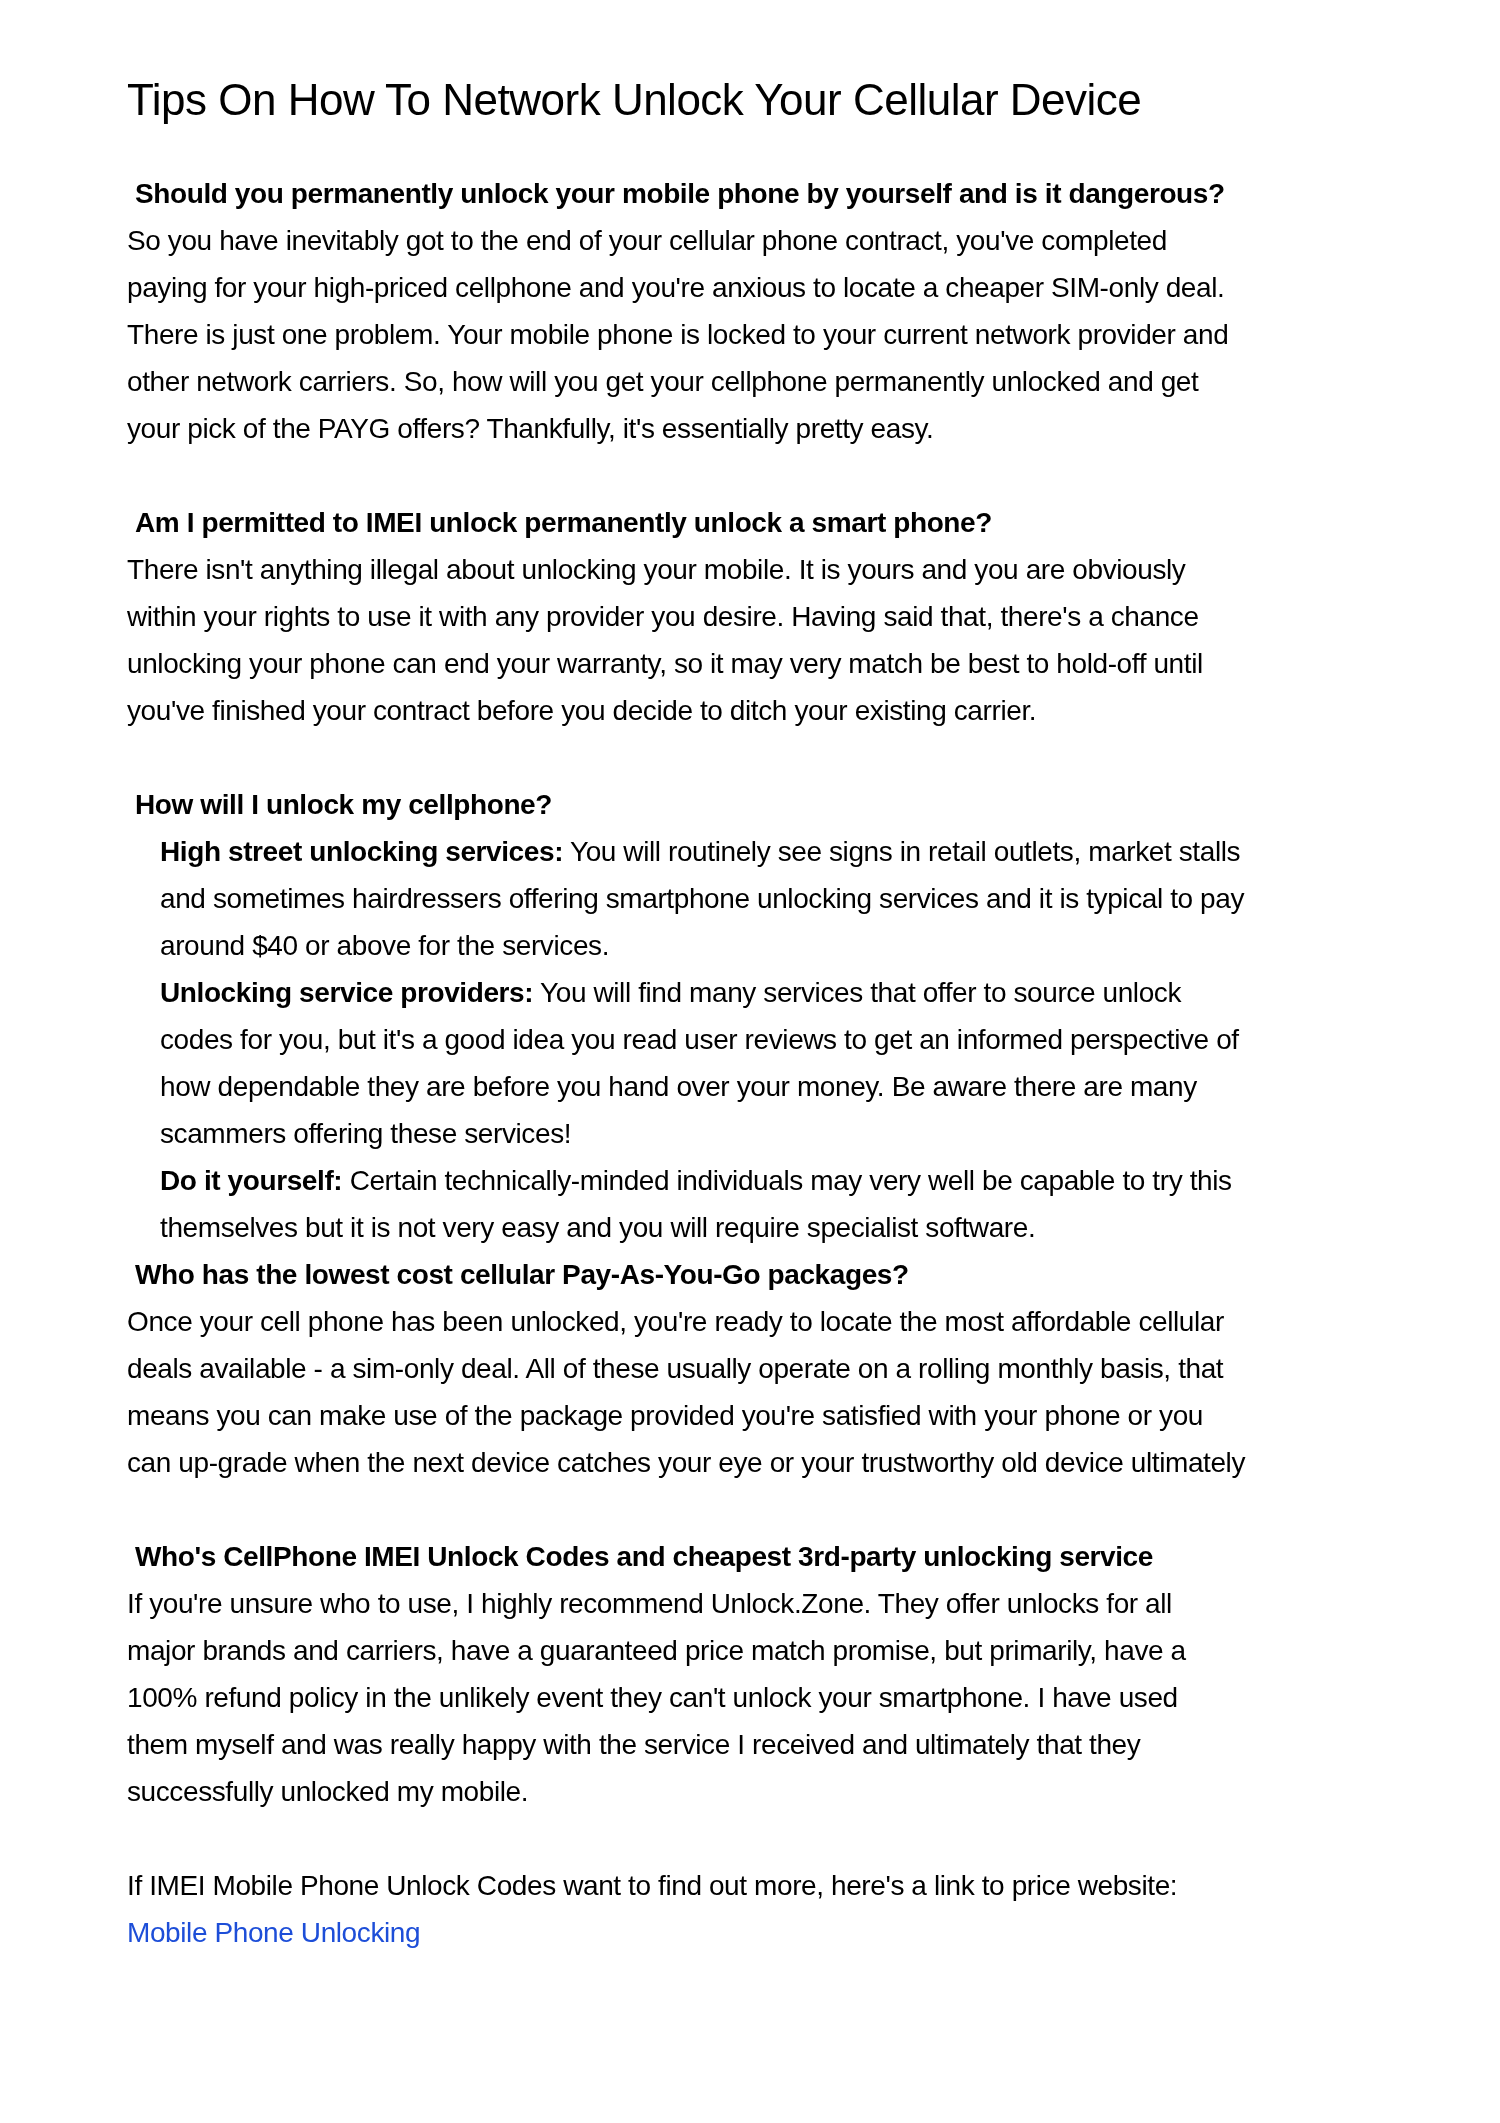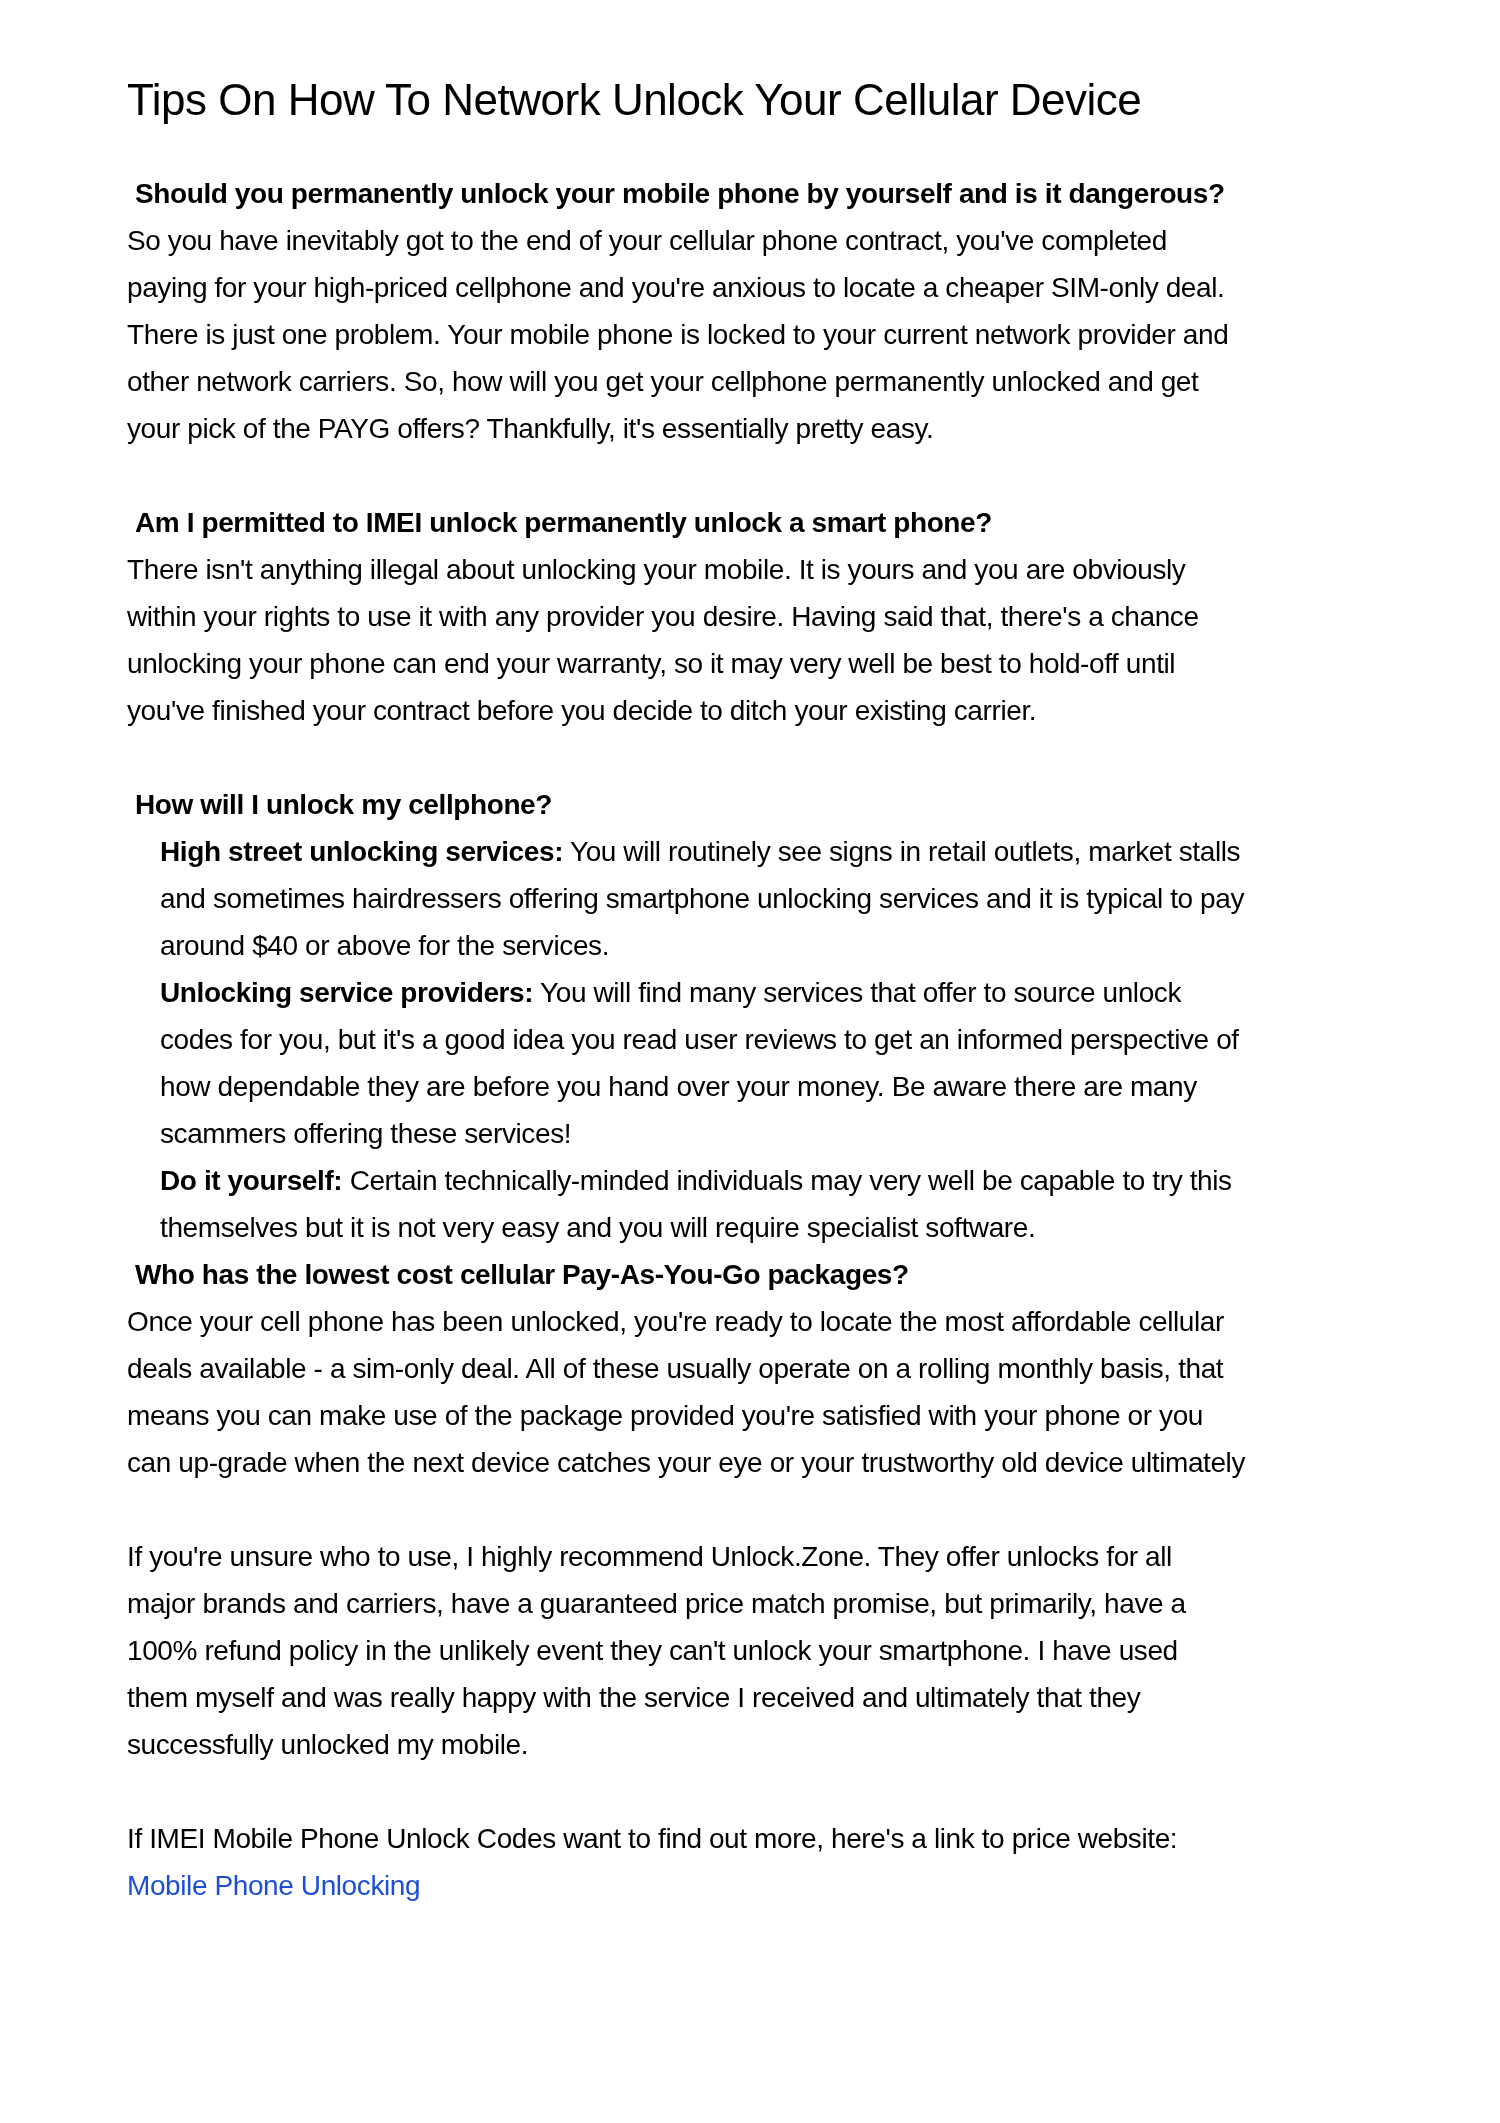--- a/index.html
+++ b/index.html
@@ -51,21 +51,21 @@
     <div class="line">paying for your high-priced cellphone and you're anxious to locate a cheaper SIM-only deal.</div>
     <div class="line">There is just one problem. Your mobile phone is locked to your current network provider and</div>
     <div class="line">other network carriers. So, how will you get your cellphone permanently unlocked and get</div>
     <div class="line">your pick of the PAYG offers? Thankfully, it's essentially pretty easy.</div>
 
     <div class="line"></div>
 
     <div class="line h">Am I permitted to IMEI unlock permanently unlock a smart phone?</div>
     <div class="line">There isn't anything illegal about unlocking your mobile. It is yours and you are obviously</div>
     <div class="line">within your rights to use it with any provider you desire. Having said that, there's a chance</div>
-    <div class="line">unlocking your phone can end your warranty, so it may very well be best to hold-off until</div>
+    <div class="line">unlocking your phone can end your warranty, so it may very match be best to hold-off until</div>
     <div class="line">you've finished your contract before you decide to ditch your existing carrier.</div>
 
     <div class="line"></div>
 
     <div class="line h">How will I unlock my cellphone?</div>
 
     <div class="line indent"><span class="b">High street unlocking services:</span><span> You will routinely see signs in retail outlets, market stalls</span></div>
     <div class="line indent">and sometimes hairdressers offering smartphone unlocking services and it is typical to pay</div>
     <div class="line indent">around $40 or above for the services.</div>
     <div class="line indent"><span class="b">Unlocking service providers:</span><span> You will find many services that offer to source unlock</span></div>
@@ -76,20 +76,21 @@
     <div class="line indent">themselves but it is not very easy and you will require specialist software.</div>
 
     <div class="line h">Who has the lowest cost cellular Pay-As-You-Go packages?</div>
     <div class="line">Once your cell phone has been unlocked, you're ready to locate the most affordable cellular</div>
     <div class="line">deals available - a sim-only deal. All of these usually operate on a rolling monthly basis, that</div>
     <div class="line">means you can make use of the package provided you're satisfied with your phone or you</div>
     <div class="line">can up-grade when the next device catches your eye or your trustworthy old device ultimately</div>
 
     <div class="line"></div>
 
+    <div class="line h">Who's CellPhone IMEI Unlock Codes and cheapest 3rd-party unlocking service</div>
     <div class="line">If you're unsure who to use, I highly recommend Unlock.Zone. They offer unlocks for all</div>
     <div class="line">major brands and carriers, have a guaranteed price match promise, but primarily, have a</div>
     <div class="line">100% refund policy in the unlikely event they can't unlock your smartphone. I have used</div>
     <div class="line">them myself and was really happy with the service I received and ultimately that they</div>
     <div class="line">successfully unlocked my mobile.</div>
 
     <div class="line"></div>
 
     <div class="line">If IMEI Mobile Phone Unlock Codes want to find out more, here's a link to price website:</div>
     <div class="line"><span class="link">Mobile Phone Unlocking</span></div>

